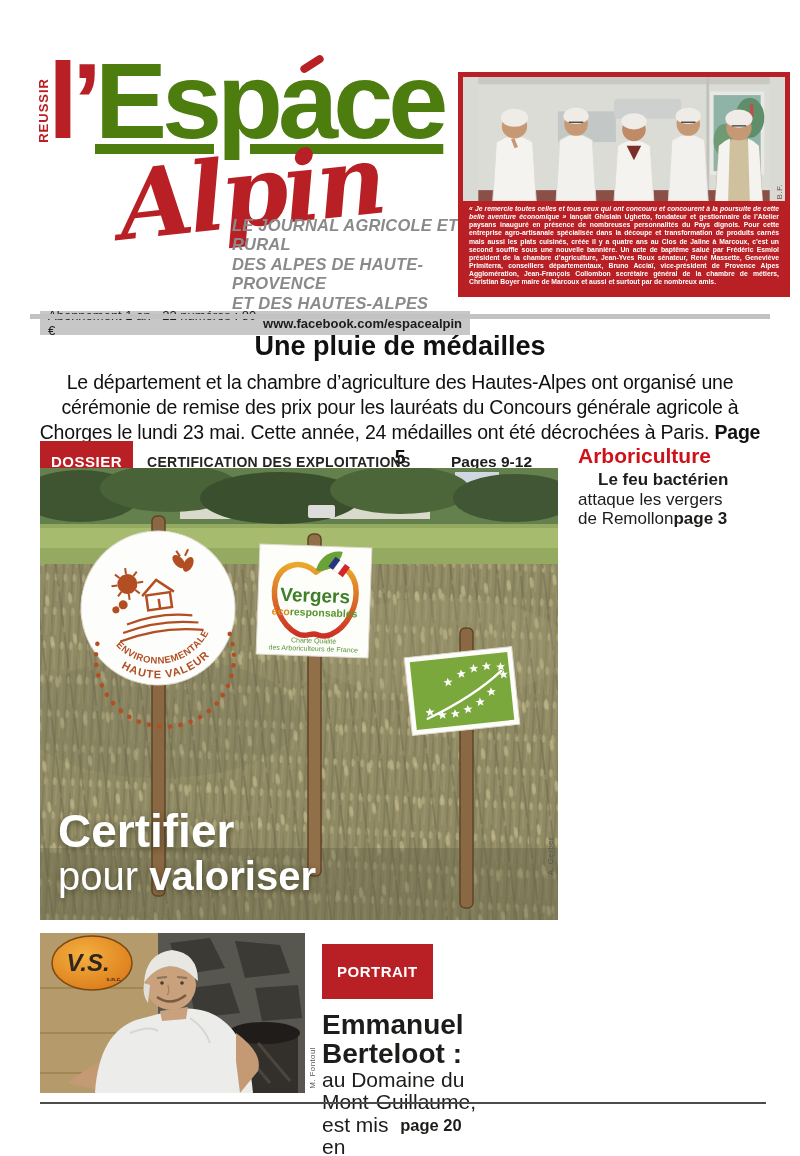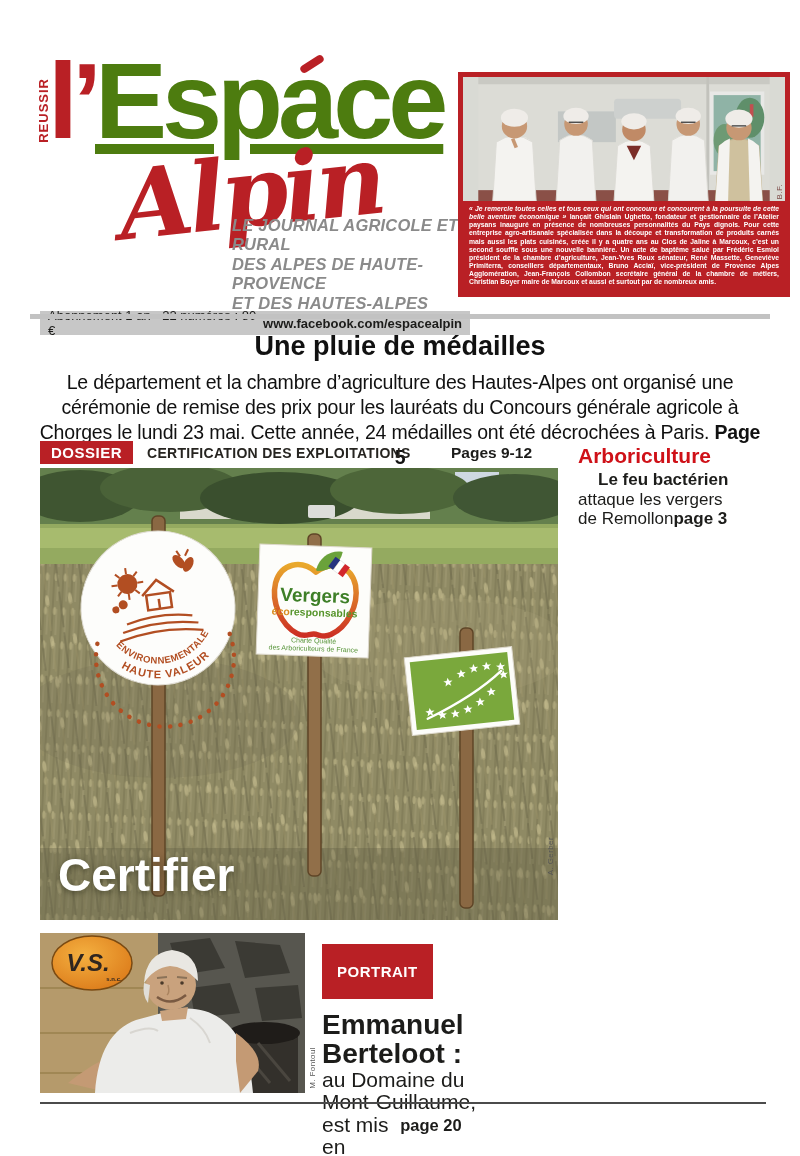--- a/index.html
+++ b/index.html
@@ -40,21 +40,21 @@
   .gray-band{position:absolute;left:30px;top:314px;width:740px;height:5px;background:#c2c2c2;}
 
   
   .lead{position:absolute;left:35px;top:324px;width:730px;text-align:center;}
   .lead h1{margin:8px;font-size:27px;line-height:1.1;color:#111;}
   .lead p{margin:5px 0 0;font-size:19.5px;line-height:1.28;letter-spacing:-.2px;color:#111;}
   .lead b{font-weight:bold;}
 
   
   .dossier-row{position:absolute;left:40px;top:441px;width:518px;display:flex;align-items:center;}
-  .red-label{background:#b92025;color:#fff;font-weight:bold;font-size:15px;padding:3px 11px;letter-spacing:.5px;}
+  .red-label{background:#b92025;color:#fff;font-weight:bold;font-size:15px;padding:12px 11px;letter-spacing:.5px;}
   .dossier-title{margin-left:14px;font-size:14px;font-weight:bold;color:#262420;letter-spacing:.3px;}
   .dossier-pages{margin-left:auto;margin-right:26px;font-size:15.5px;font-weight:bold;}
 
   
   .main-photo{position:absolute;left:40px;top:468px;width:518px;height:452px;}
   .main-photo svg{display:block;}
   .photo-overlay{position:absolute;left:18px;bottom:22px;color:#fff;text-shadow:0 2px 6px rgba(40,40,20,.55);}
   .ov1{font-size:46px;font-weight:bold;line-height:1.0;}
   .ov2{font-size:40px;font-weight:normal;line-height:1.1;}
   .ov2 b{font-weight:bold;}
@@ -297,20 +297,21 @@
             <use href="#star" x="32" y="61"></use>
             <use href="#star" x="45" y="61"></use>
           <use href="#star" x="58" y="58"></use>
             <use href="#star" x="71" y="52"></use>
             <use href="#star" x="83" y="43"></use>
         </g>
       </g>
     </svg>
     <div class="photo-overlay">
       <div class="ov1">Certifier</div>
+      <div class="ov2"><span>pour </span><b>valoriser</b></div>
     </div>
     <span class="credit credit-gerber">A. Gerber</span>
   </div>
 
   <div class="sidebar">
 
     <div class="sb-section">
       <h3 class="sb-heading">Arboriculture</h3>
       <div class="sb-line">
           <span class="b">Le feu bactérien</span>

